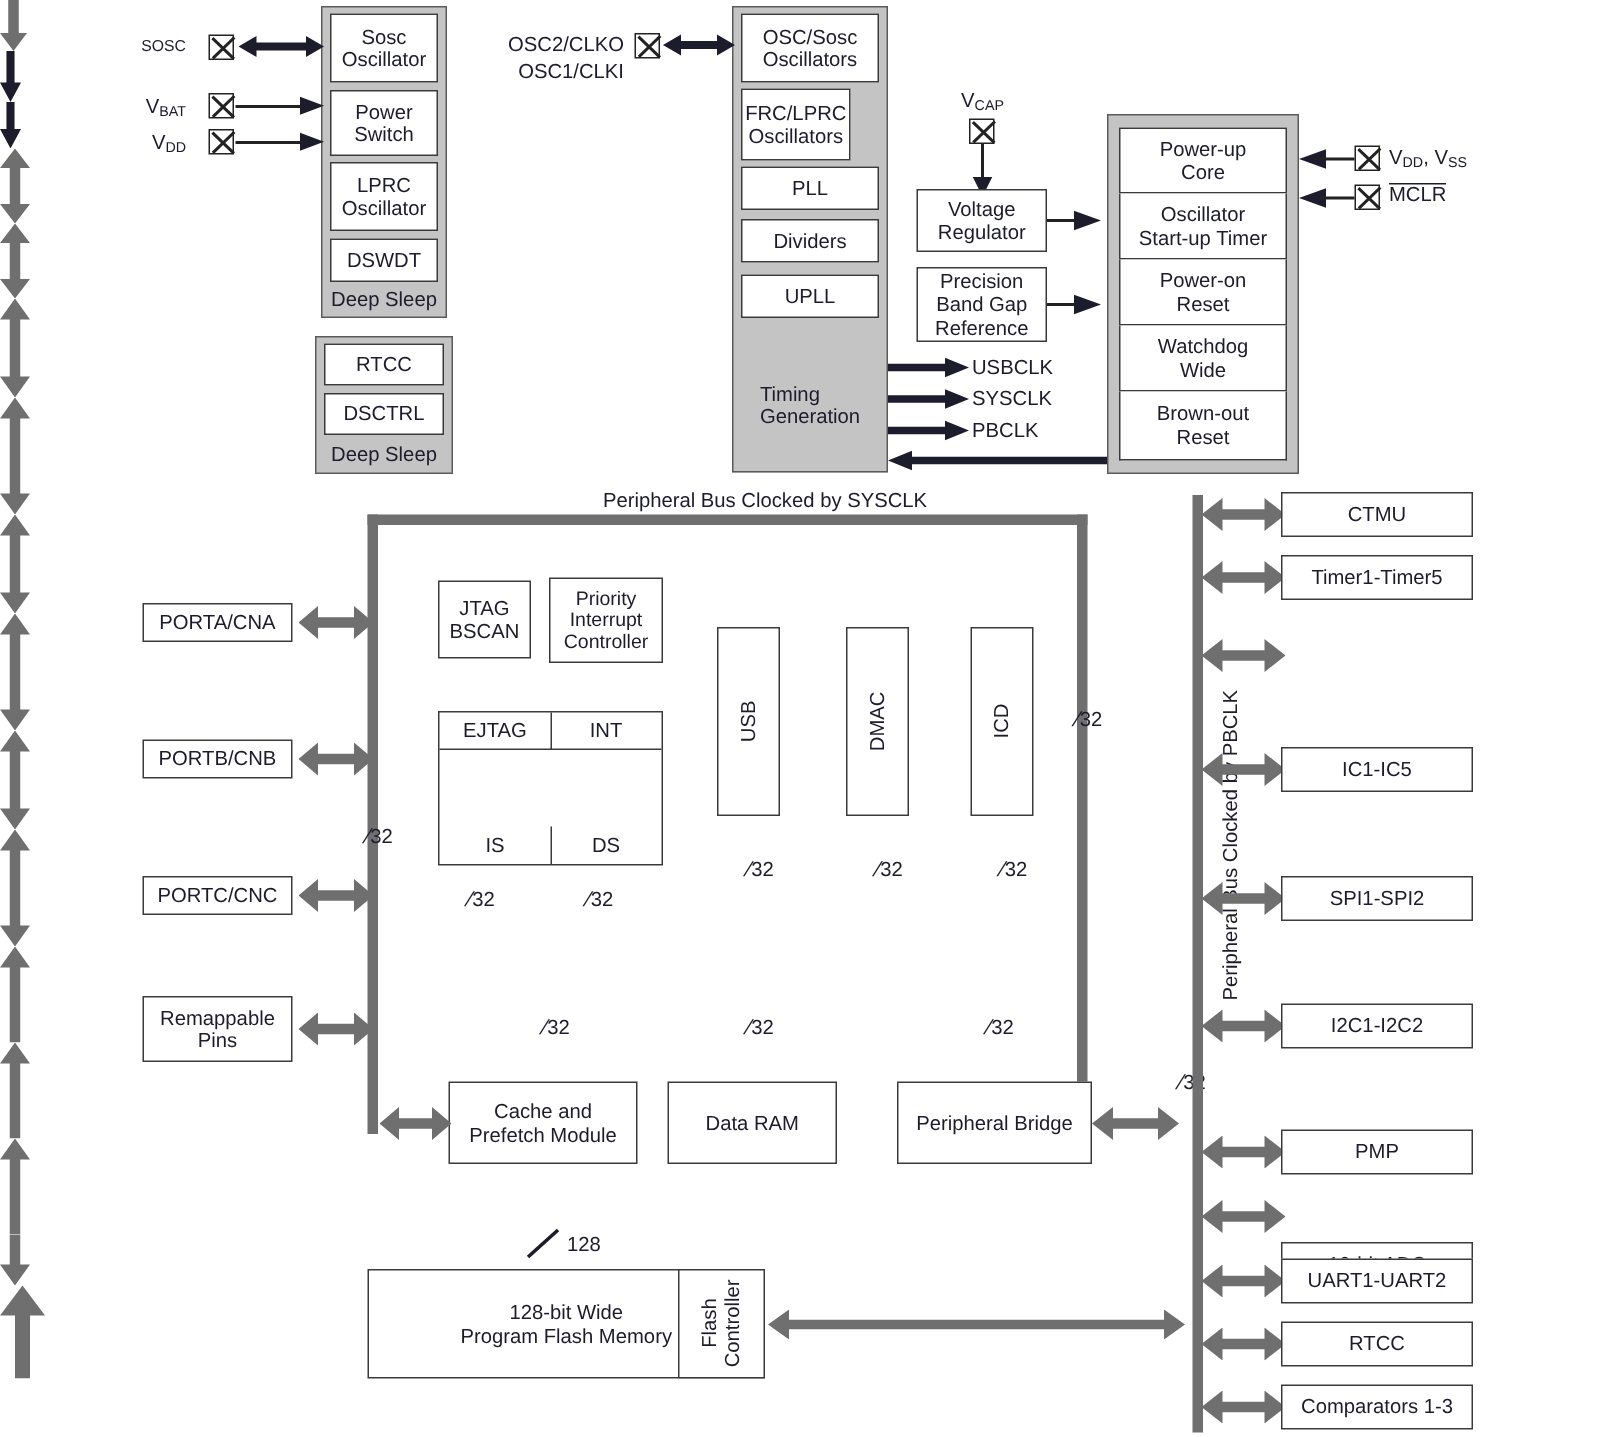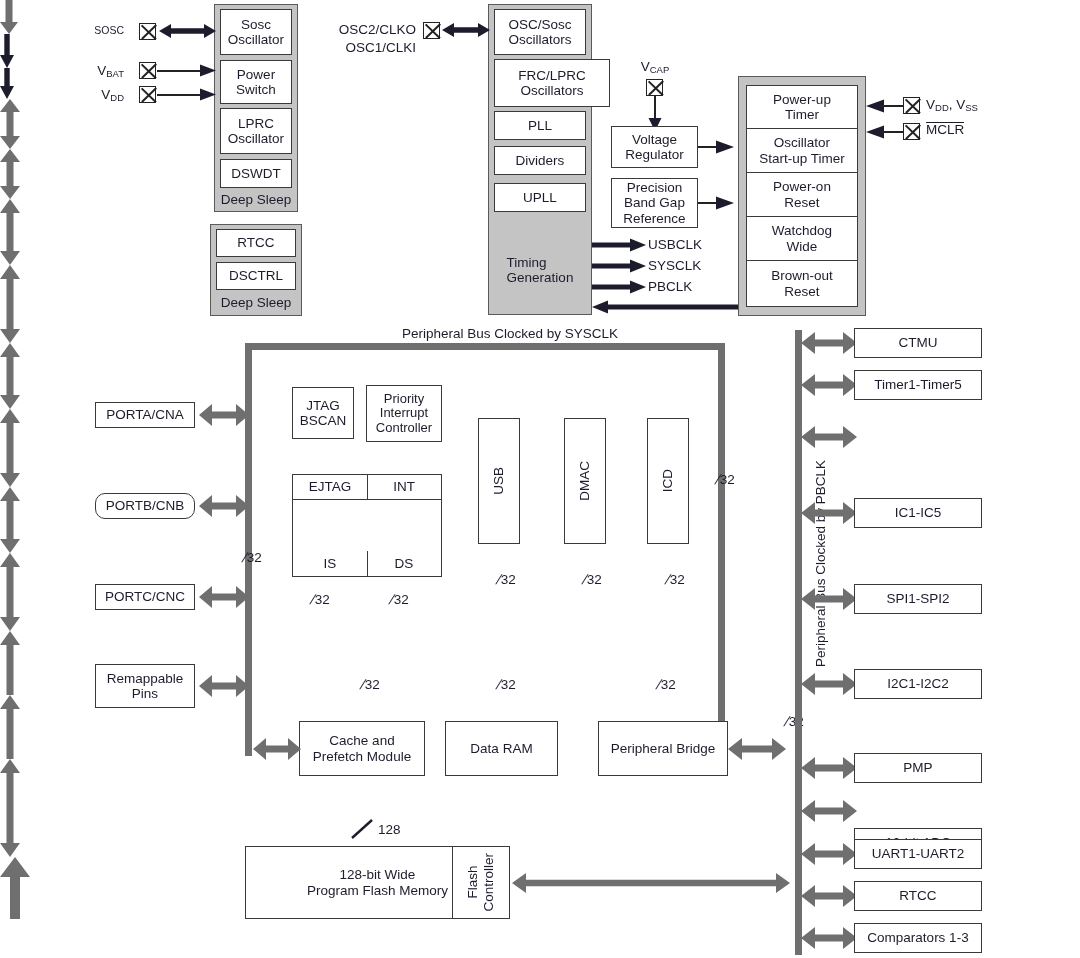--- a/index.html
+++ b/index.html
@@ -142,21 +142,21 @@
     </div>
   <div class="panel-cap" style="left:210px;top:291px;width:92px;height:22px;">
       <span>Deep Sleep</span>
     </div>
 
   <div class="graypanel" style="left:488px;top:4px;width:104px;height:311px;"></div>
   <div class="wbox" style="left:494px;top:9px;width:92px;height:46px;">
       <span style="white-space:pre-line">OSC/Sosc
 Oscillators</span>
     </div>
-  <div class="wbox" style="left:494px;top:59px;width:116px;height:48px;">
+  <div class="wbox" style="left:494px;top:59px;width:73px;height:48px;">
       <span style="white-space:pre-line">FRC/LPRC
 Oscillators</span>
     </div>
   <div class="wbox" style="left:494px;top:111px;width:92px;height:29px;">
       <span>PLL</span>
     </div>
   <div class="wbox" style="left:494px;top:146px;width:92px;height:29px;">
       <span>Dividers</span>
     </div>
   <div class="wbox" style="left:494px;top:183px;width:92px;height:29px;">
@@ -228,21 +228,21 @@
 
   <div class="gdh" style="left:592px;top:300px;">
     <svg width="148" height="14" viewBox="0 0 148 14">
         <path d="M0 7 L16 0.5 L16 4.5 L148 4.5 L148 9.5 L16 9.5 L16 13.5 Z" fill="#1c1c2c"></path>
       </svg>
   </div>
 
   <div class="graypanel" style="left:738px;top:76px;width:128px;height:240px;"></div>
   <div class="wbox" style="left:746px;top:85px;width:112px;height:44px;">
       <span style="white-space:pre-line">Power-up
-Timer</span>
+Core</span>
     </div>
   <div class="wbox" style="left:746px;top:129px;width:112px;height:44px;border-top:none;">
       <span style="white-space:pre-line">Oscillator
 Start-up Timer</span>
     </div>
   <div class="wbox" style="left:746px;top:173px;width:112px;height:44px;border-top:none;">
       <span style="white-space:pre-line">Power-on
 Reset</span>
     </div>
   <div class="wbox" style="left:746px;top:217px;width:112px;height:44px;border-top:none;">
@@ -464,21 +464,21 @@
 
   <div class="wbox" style="left:95px;top:402px;width:100px;height:26px;">
       <span>PORTA/CNA</span>
     </div>
   <div class="gdh" style="left:199px;top:404px;">
     <svg width="50" height="22" viewBox="0 0 50 22">
         <path d="M0 11 L13 0 L13 7.5 L37 7.5 L37 0 L50 11 L37 22 L37 14.5 L13 14.5 L13 22 Z" fill="#6f6f6f"></path>
       </svg>
   </div>
 
-  <div class="wbox" style="left:95px;top:493px;width:100px;height:26px;border-radius:10px;">
+  <div class="wbox" style="left:95px;top:493px;width:100px;height:26px;">
       <span>PORTB/CNB</span>
     </div>
   <div class="gdh" style="left:199px;top:495px;">
     <svg width="50" height="22" viewBox="0 0 50 22">
         <path d="M0 11 L13 0 L13 7.5 L37 7.5 L37 0 L50 11 L37 22 L37 14.5 L13 14.5 L13 22 Z" fill="#6f6f6f"></path>
       </svg>
   </div>
 
   <div class="wbox" style="left:95px;top:584px;width:100px;height:26px;">
       <span>PORTC/CNC</span>

